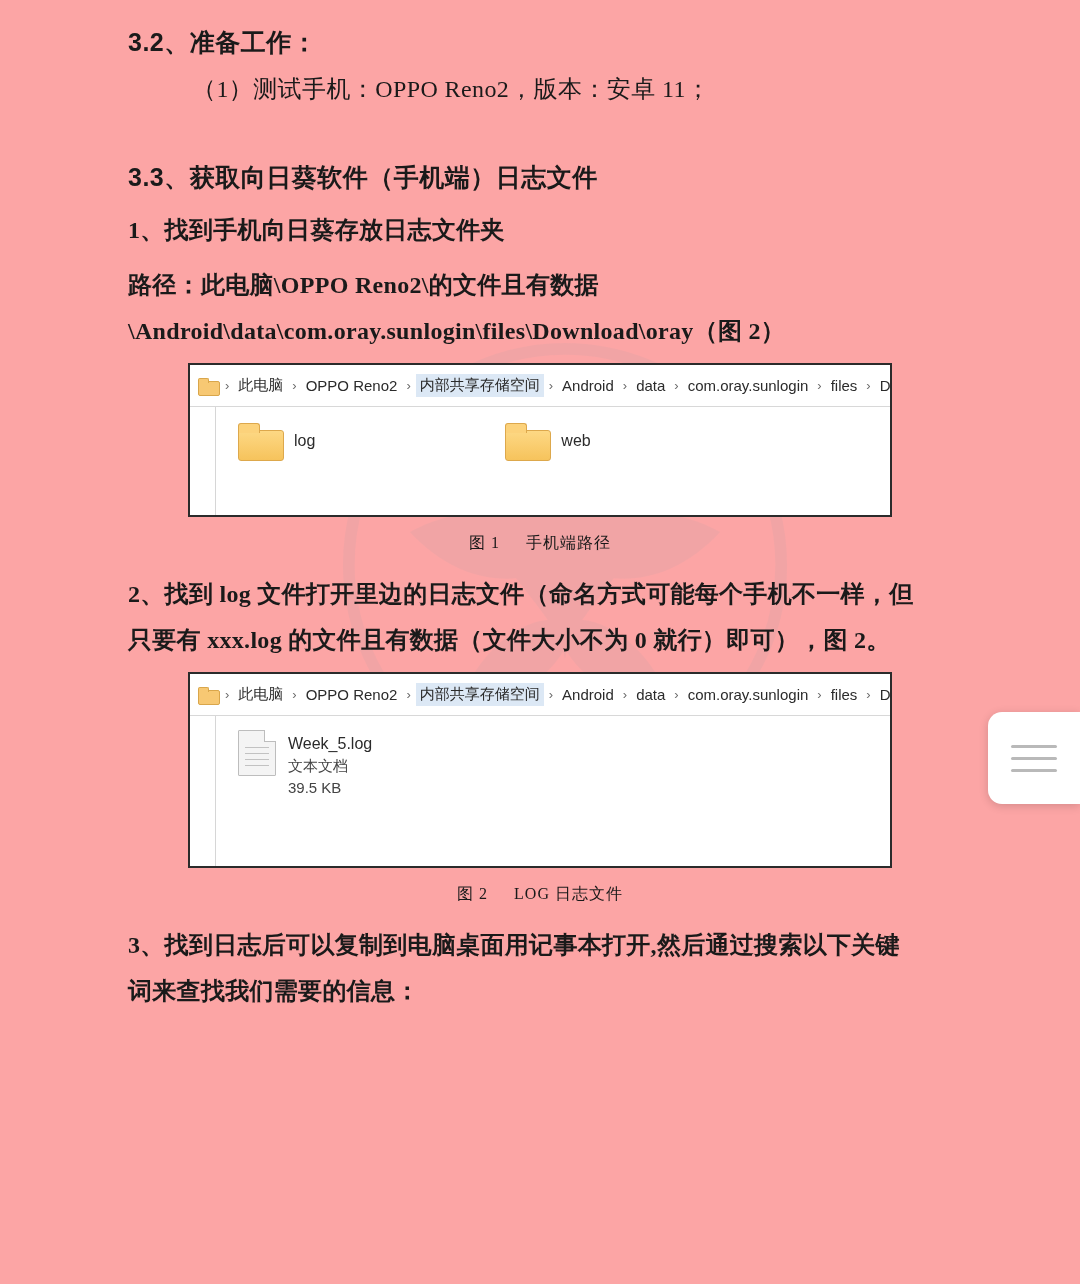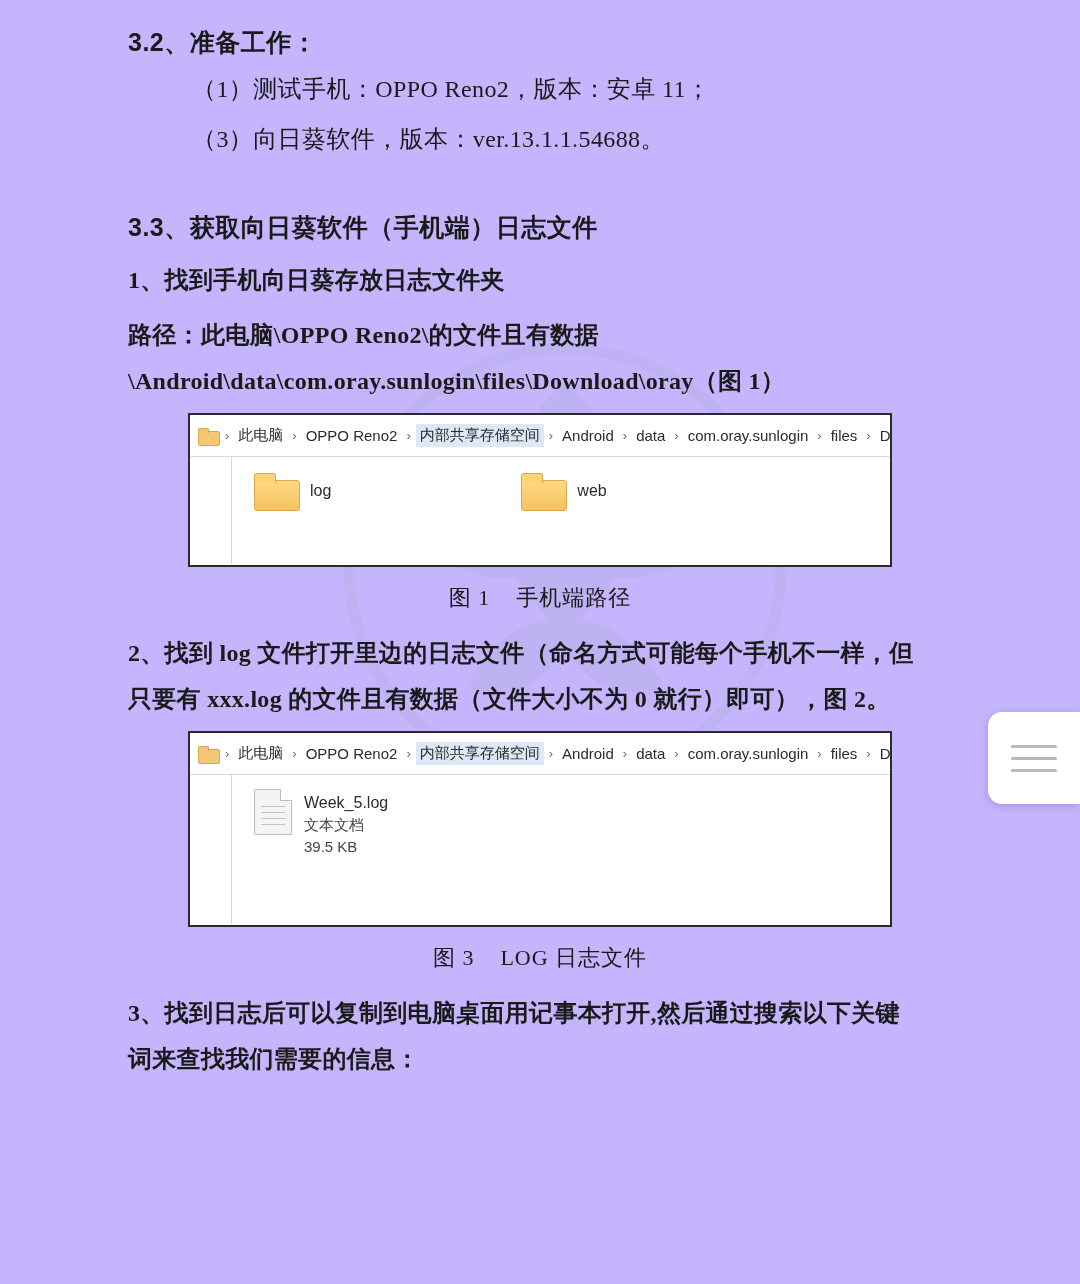--- a/index.html
+++ b/index.html
@@ -6,21 +6,21 @@
   html, body {
     margin: 0; padding: 0;
     width: 1080px; height: 1284px;
     background: #ffffff;
     font-family: "Liberation Serif", serif;
     overflow: hidden;
   }
   #page {
     position: relative;
     width: 1080px; height: 1284px;
-    background: #c4b5fd;
+    background: #fca5a5;
     overflow: hidden;
   }
   
   .watermark {
     position: absolute;
     left: 330px; top: 330px;
     width: 470px; height: 470px;
     opacity: 0.10;
     pointer-events: none;
     z-index: 0;
@@ -112,21 +112,20 @@
   }
   .sep {
     color: #6b6b6b;
     font-size: 13px;
     padding: 0 1px;
   }
   .explorer .body {
     display: flex;
     min-height: 108px;
     position: relative;
-    padding-left: 16px;
   }
   .explorer .leftpane {
     width: 26px;
     border-right: 1px solid #d6d6d6;
     flex: 0 0 auto;
   }
   .explorer .items {
     flex: 1;
     display: flex;
     align-items: flex-start;
@@ -193,21 +192,21 @@
   .file-meta {
     font-family: "Liberation Sans", sans-serif;
     font-size: 15px;
     color: #444;
     line-height: 1.45;
     padding-top: 2px;
   }
   .file-meta .name { color: #2b2b2b; font-size: 16px; }
   .fig-cap {
     text-align: center;
-    font-size: 22px;
+    font-size: 16px;
     color: #1a1a1a;
     margin: 16px 0 22px 0;
     letter-spacing: 1px;
   }
   .fig-cap .gap { display: inline-block; width: 26px; }
 
   
   .fab {
     position: absolute;
     right: 0px; top: 712px;
@@ -241,27 +240,26 @@
     <path d="M166 86 C142 72, 114 78, 102 98 C116 110, 144 110, 166 86 Z" fill="#9aa0a6"></path>
     <path d="M58 152 C70 128, 92 118, 104 126 C98 146, 80 160, 58 152 Z" fill="#9aa0a6"></path>
     <path d="M142 152 C130 128, 108 118, 96 126 C102 146, 120 160, 142 152 Z" fill="#9aa0a6"></path>
   </svg>
 
   <div class="content">
 
     <h2 class="h-bold">3.2、准备工作：</h2>
 
     <p class="list-item">（1）测试手机：OPPO Reno2，版本：安卓 11；</p>
-    <p class="list-item">（3）向日葵软件，版本：ver.13.1.1.54688。</p>
 
     <h2 class="h-bold sec33">3.3、获取向日葵软件（手机端）日志文件</h2>
 
     <p class="para">1、找到手机向日葵存放日志文件夹</p>
     <p class="para tight">路径：此电脑\OPPO Reno2\的文件且有数据</p>
-    <p class="para tight">\Android\data\com.oray.sunlogin\files\Download\oray（图 1）</p>
+    <p class="para tight">\Android\data\com.oray.sunlogin\files\Download\oray（图 2）</p>
 
     <div class="figure">
       <div class="explorer">
         <div class="crumbbar">
           <span class="crumb-folder-ic"></span>
           <span class="sep">›</span>
           <span class="crumb">此电脑</span>
           <span class="sep">›</span>
           <span class="crumb">OPPO Reno2</span>
           <span class="sep">›</span>
@@ -336,21 +334,21 @@
               <span class="file-meta">
                 <span class="name">Week_5.log</span><br>
                 <span>文本文档</span><br>
                 <span>39.5 KB</span>
               </span>
             </div>
           </div>
         </div>
       </div>
       <div class="fig-cap">
-        <span>图 3</span><span class="gap"></span><span>LOG 日志文件</span>
+        <span>图 2</span><span class="gap"></span><span>LOG 日志文件</span>
       </div>
     </div>
 
     <p class="para tight">3、找到日志后可以复制到电脑桌面用记事本打开,然后通过搜索以下关键</p>
     <p class="para tight">词来查找我们需要的信息：</p>
 
   </div>
 
   <div class="fab">
     <span></span>

